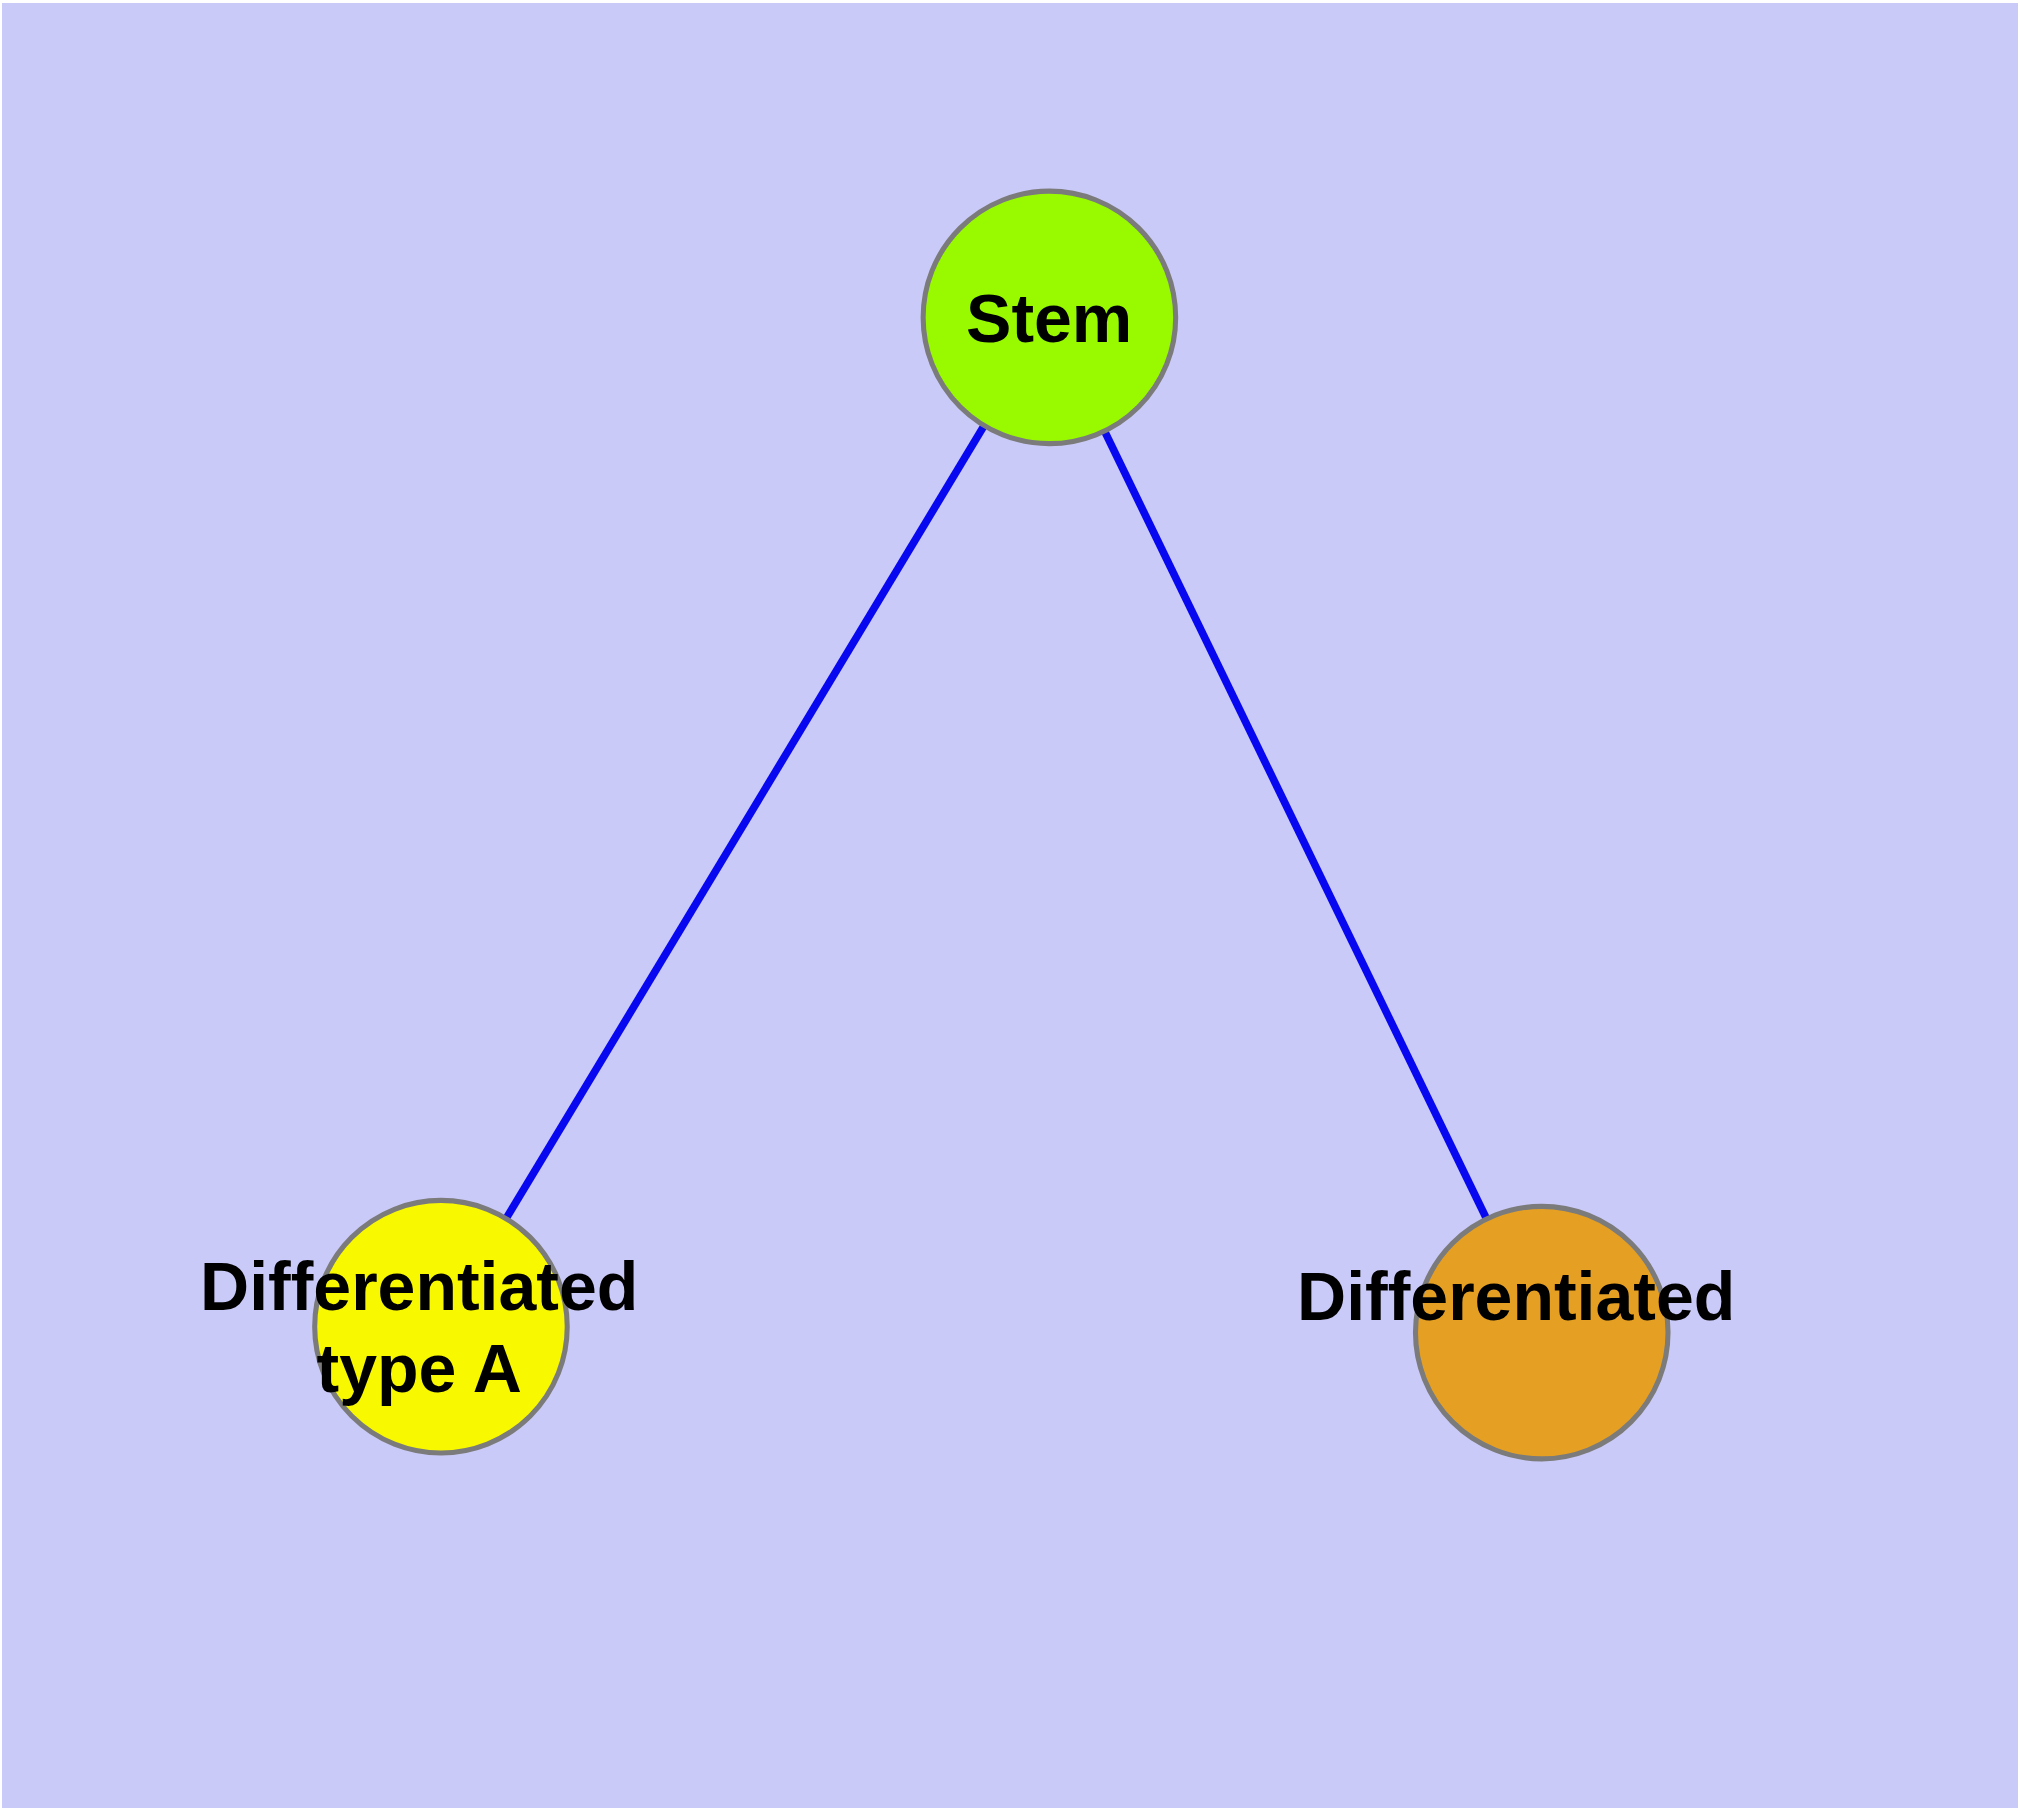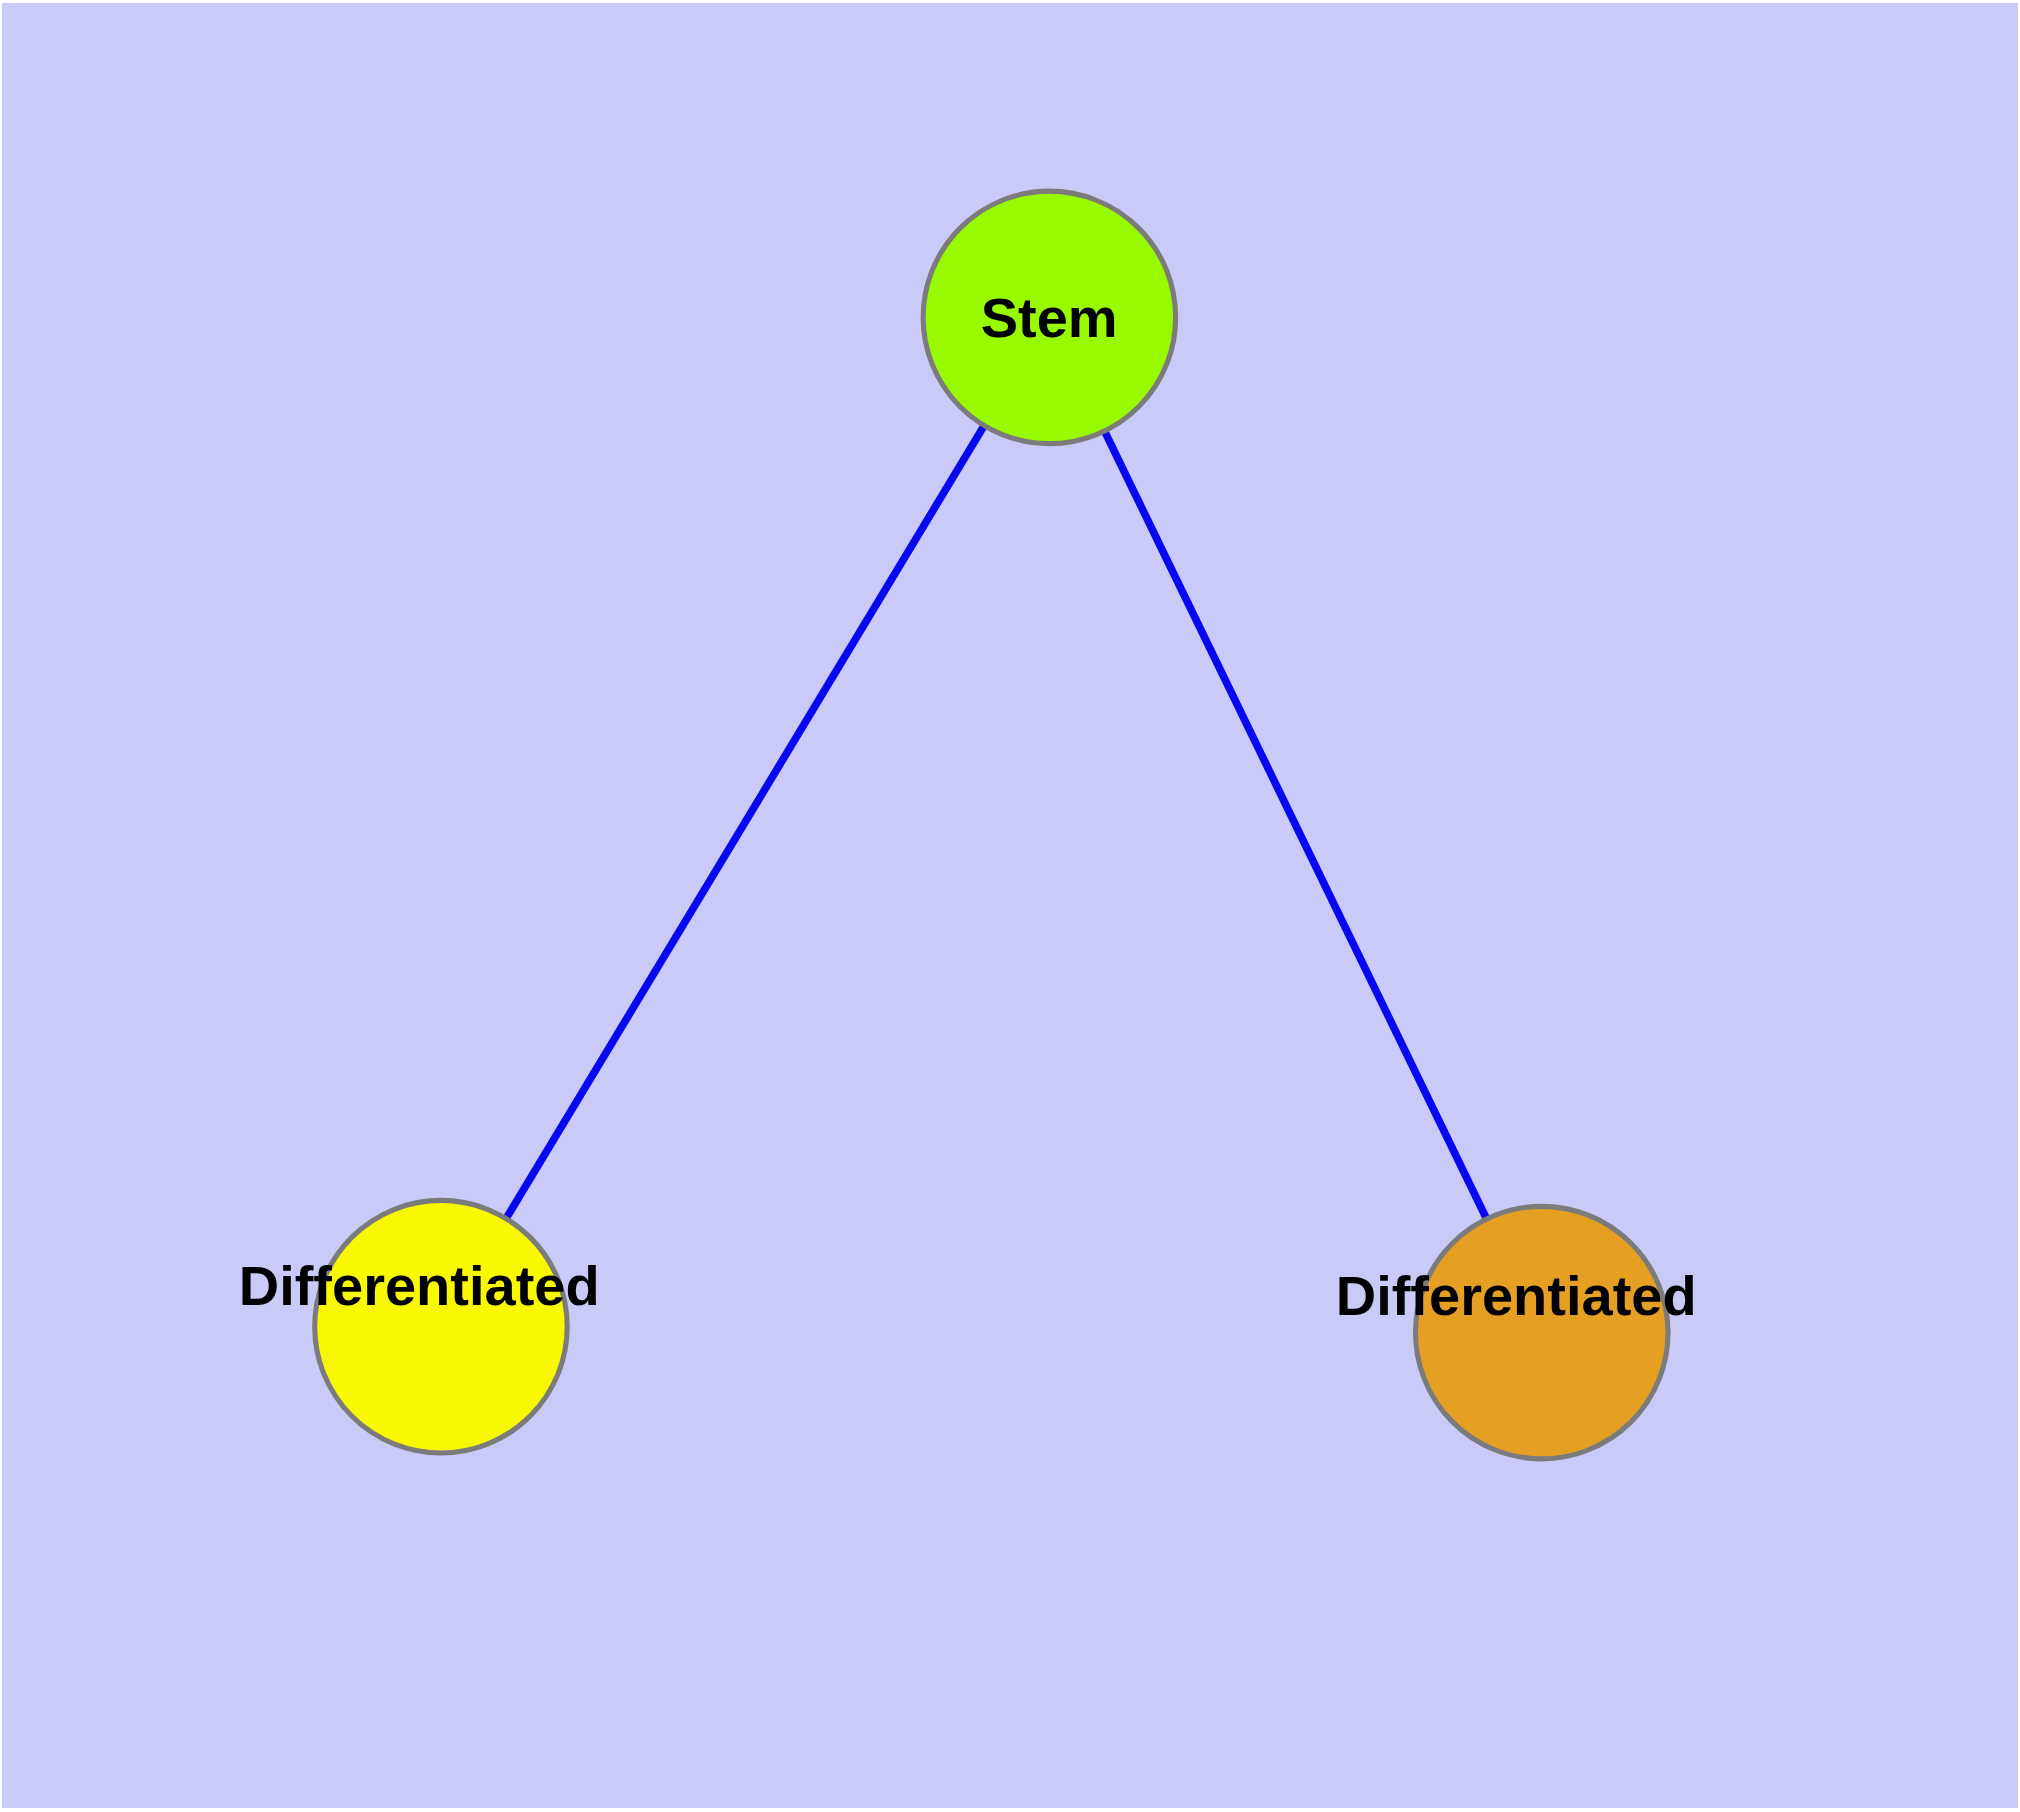--- a/index.html
+++ b/index.html
@@ -37,21 +37,21 @@
     fill: none;
   }
   .node-circle {
     stroke: #7B7B7B;
     stroke-width: 6;
   }
   .label {
     position: absolute;
     color: #000000;
     font-weight: 700;
-    font-size: 56px;
+    font-size: 68px;
     line-height: 82px;
     text-align: center;
     letter-spacing: 0;
   }
   .label .line {
     display: block;
     white-space: nowrap;
   }
   .stem-label {
     left: 793px;
@@ -82,20 +82,21 @@
 
       <circle cx="1236" cy="371" r="149" class="node-circle" fill="#99FA00"></circle>
       <circle cx="518" cy="1562" r="149" class="node-circle" fill="#F8F800"></circle>
       <circle cx="1817" cy="1569" r="149" class="node-circle" fill="#E5A023"></circle>
     </svg>
 
     <div class="label stem-label">Stem</div>
 
     <div class="label type-a-label">
       <span class="line">Differentiated</span>
+      <span class="line">type A</span>
     </div>
 
     <div class="label type-b-label">
       <span class="line">Differentiated</span>
     </div>
 
   </div>
 </div>
 
 

